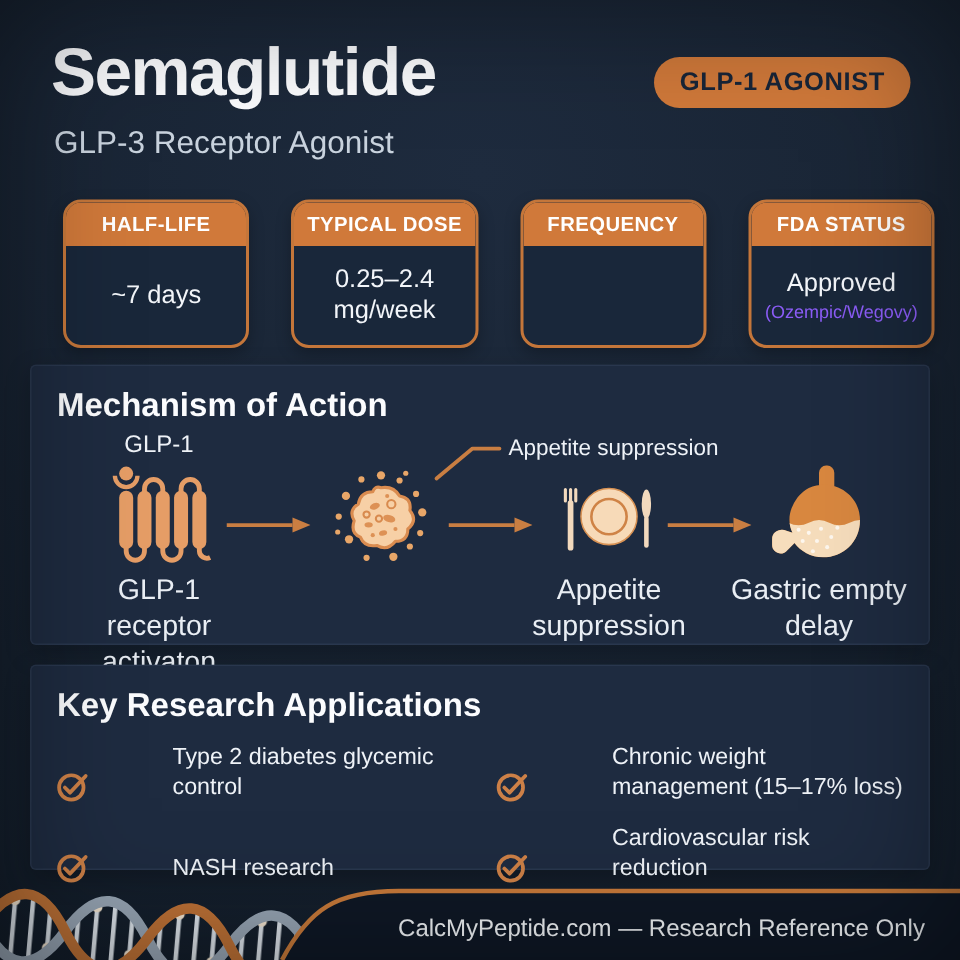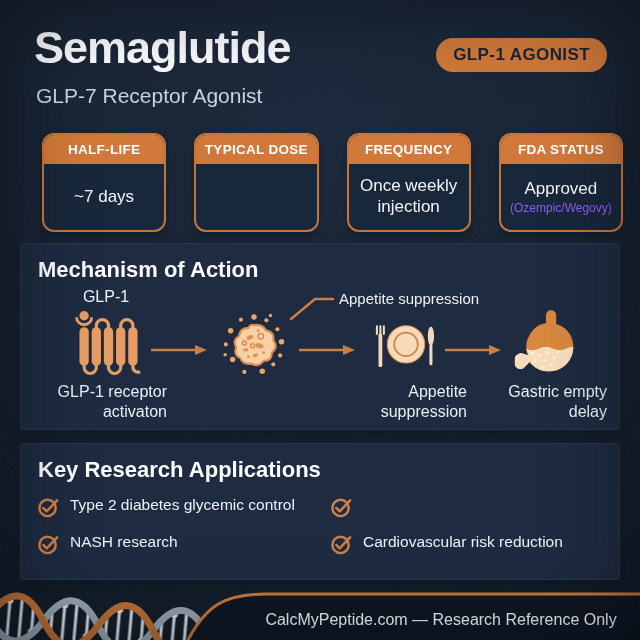--- a/index.html
+++ b/index.html
@@ -33,64 +33,64 @@
   .panel{position:absolute;left:20px;right:20px;background:#1e2b40;
     border:1px solid rgba(150,180,220,.09);border-radius:4px;
     box-shadow:0 6px 16px rgba(0,0,0,.25);}
   .panel h2{margin:0;padding:13px 17px 0;font-size:22px;font-weight:800;color:#fbfcfe;}
   .mechanism{top:243px;height:185px;}
   .research{top:443px;height:135px;}
   
   .step{position:absolute;top:44px;width:150px;text-align:center;}
   .step-toplabel{height:22px;font-size:16px;color:#eef2f7;}
   .step-icon{height:66px;display:flex;align-items:center;justify-content:center;}
-  .step-label{max-width:122px;margin:6px auto 0;font-size:16px;line-height:1.25;color:#e9eef4;text-align:right;}
+  .step-label{max-width:122px;margin:6px auto 0;font-size:19px;line-height:1.25;color:#e9eef4;}
   .s1{left:10px;} .s2{left:158px;} .s3{left:310px;} .s4{left:450px;}
   .arrow{position:absolute;top:100px;}
   .a1{left:130px;} .a2{left:278px;} .a3{left:424px;}
   .callout-line{position:absolute;left:268px;top:48px;}
   .callout-text{position:absolute;left:318px;top:46px;font-size:15px;color:#eef2f7;}
   
   .research-grid{display:grid;grid-template-columns:1fr 1fr;column-gap:16px;row-gap:13px;
     padding:12px 14px 0;}
-  .research-item{display:flex;align-items:flex-start;}
+  .research-item{display:flex;align-items:flex-end;gap:45px;}
   .research-item svg{flex:0 0 auto;margin:1px 10px 0 2px;}
   .research-item span{font-size:15.5px;line-height:1.32;color:#eef2f7;}
   
   .dna{position:absolute;left:-14px;bottom:-6px;transform:rotate(5deg);transform-origin:0 100%;}
   .footer-svg{position:absolute;left:0;bottom:0;}
   .footer-text{position:absolute;left:250px;right:8px;bottom:11px;text-align:center;
     font-size:16px;color:#f3f6f9;}
 </style>
 </head>
 <body>
 
 <div class="page">
 
   <h1 class="title">Semaglutide</h1>
-  <div class="subtitle">GLP-7 Receptor Agonist</div>
+  <div class="subtitle">GLP-3 Receptor Agonist</div>
   <div class="badge">GLP-1 AGONIST</div>
 
   <section class="stats">
     <div class="card">
       <div class="card-header">HALF-LIFE</div>
       <div class="card-body">
         <div class="card-value">~7 days</div>
 
       </div>
     </div>
     <div class="card">
       <div class="card-header">TYPICAL DOSE</div>
+      <div class="card-body">
+        <div class="card-value">0.25–2.4 mg/week</div>
+
+      </div>
     </div>
     <div class="card">
       <div class="card-header">FREQUENCY</div>
-      <div class="card-body">
-        <div class="card-value">Once weekly injection</div>
-
-      </div>
     </div>
     <div class="card">
       <div class="card-header">FDA STATUS</div>
       <div class="card-body">
         <div class="card-value">Approved</div>
         <div class="card-value2">(Ozempic/Wegovy)</div>
       </div>
     </div>
   </section>
 
@@ -234,20 +234,21 @@
           <circle cx="11" cy="12.5" r="8.5" fill="none" stroke="#cd8047" stroke-width="2.6"></circle>
           <path d="M6.5,12.5 l3.6,3.6 L21,4.5" fill="none" stroke="#cd8047" stroke-width="2.6" stroke-linecap="round" stroke-linejoin="round"></path>
         </svg>
         <span>Type 2 diabetes glycemic control</span>
       </div>
       <div class="research-item">
         <svg width="23" height="23" viewBox="0 0 24 24">
           <circle cx="11" cy="12.5" r="8.5" fill="none" stroke="#cd8047" stroke-width="2.6"></circle>
           <path d="M6.5,12.5 l3.6,3.6 L21,4.5" fill="none" stroke="#cd8047" stroke-width="2.6" stroke-linecap="round" stroke-linejoin="round"></path>
         </svg>
+        <span>Chronic weight management (15–17% loss)</span>
       </div>
       <div class="research-item">
         <svg width="23" height="23" viewBox="0 0 24 24">
           <circle cx="11" cy="12.5" r="8.5" fill="none" stroke="#cd8047" stroke-width="2.6"></circle>
           <path d="M6.5,12.5 l3.6,3.6 L21,4.5" fill="none" stroke="#cd8047" stroke-width="2.6" stroke-linecap="round" stroke-linejoin="round"></path>
         </svg>
         <span>NASH research</span>
       </div>
       <div class="research-item">
         <svg width="23" height="23" viewBox="0 0 24 24">

